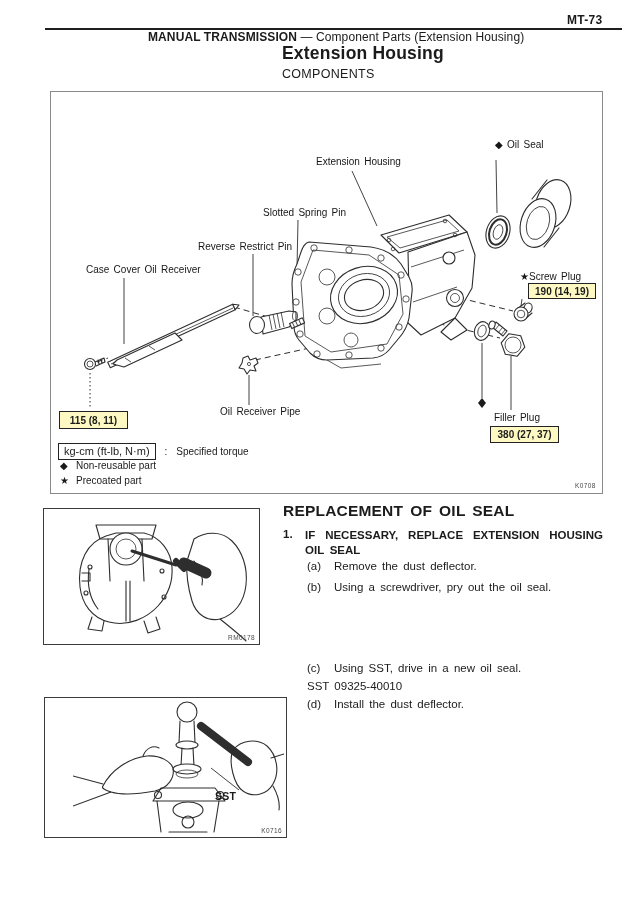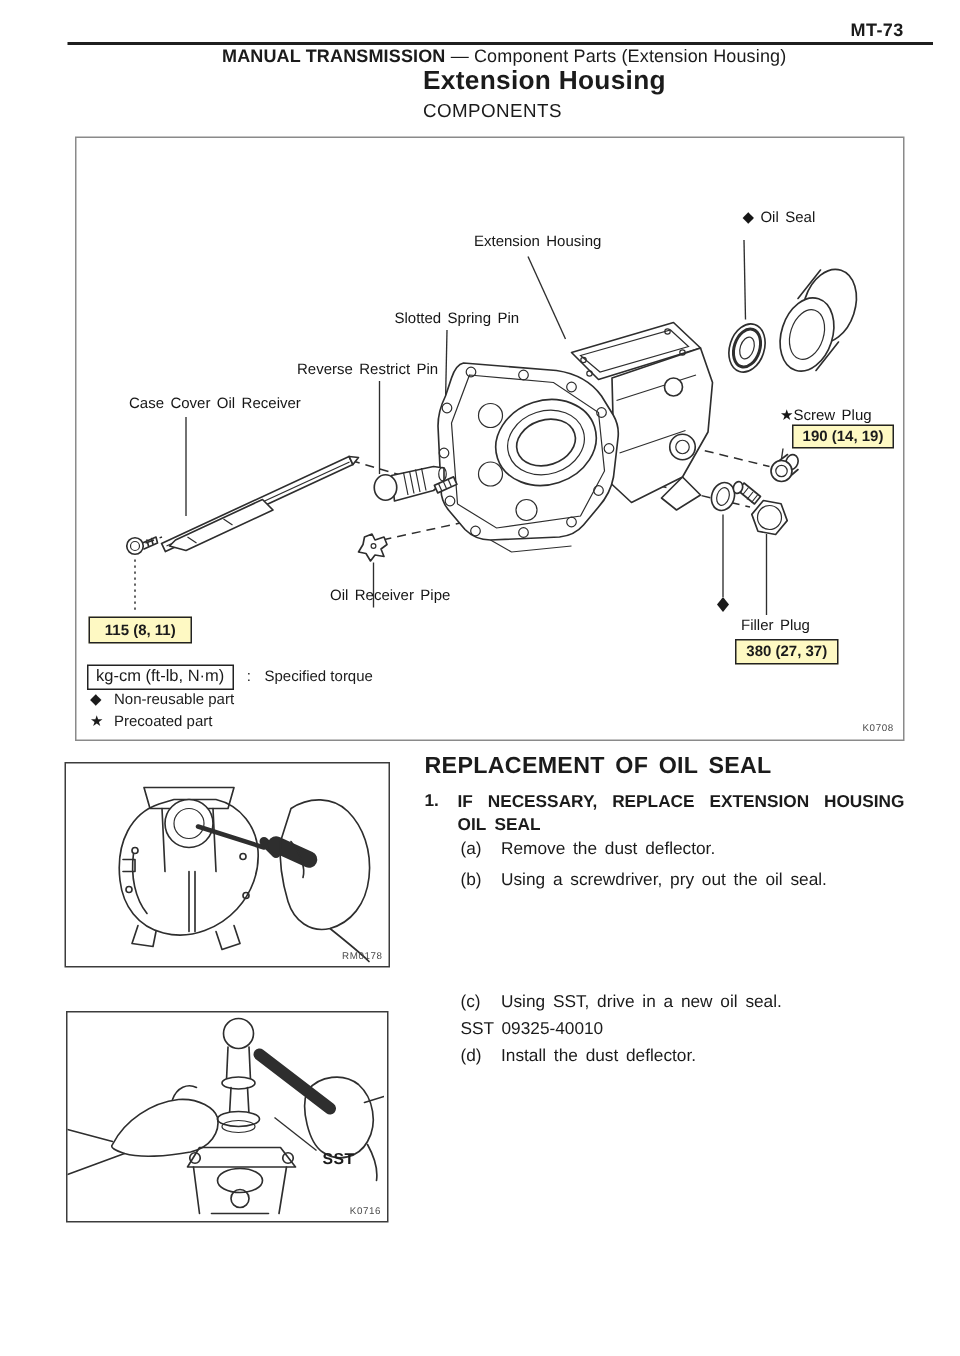--- a/index.html
+++ b/index.html
@@ -25,21 +25,21 @@
         display:flex;align-items:center;justify-content:center;white-space:nowrap;background:#fef9c3;}
   .legend-row{position:absolute;display:flex;align-items:center;font-size:10px;white-space:nowrap;}
   .legend-unitbox{border:1px solid #222;padding:1px 5px 2px 5px;font-size:11px;}
   .legend-colon{margin-left:9px;}
   .legend-desc{margin-left:9px;}
   .legend-sym{display:inline-block;width:16px;font-size:10px;}
   .figcode{position:absolute;font-size:6.5px;color:#4a4a4a;letter-spacing:.4px;}
   
   .figbox{border:1px solid #3c3c3c;background:#fff;}
   .fig1{left:43px;top:508px;width:215px;height:135px;}
-  .fig2{left:44px;top:674px;width:213px;height:139px;}
+  .fig2{left:44px;top:697px;width:213px;height:139px;padding-left:28px;}
   .sst-label{position:absolute;left:170px;top:92px;font-size:10.5px;font-weight:bold;letter-spacing:.3px;}
   
   .proc-heading{left:283px;top:502px;font-size:15.5px;font-weight:bold;letter-spacing:.2px;word-spacing:2.5px;white-space:nowrap;}
   .step-num{left:283px;top:528px;font-size:11.5px;font-weight:bold;}
   .step-title{left:305px;top:528px;width:298px;font-size:11.5px;font-weight:bold;line-height:15px;
               text-align:justify;text-align-last:left;word-spacing:2.5px;}
   .substep-id{position:absolute;font-size:11.5px;}
   .substep-text{position:absolute;font-size:11.5px;word-spacing:2px;white-space:nowrap;}
   .sid{left:307px;} .stx{left:334px;}
   .row-a{top:560px;} .row-b{top:581px;} .row-c{top:662px;} .row-d{top:698px;}
@@ -192,21 +192,21 @@
       <circle class="thin" cx="198" cy="272" r="1.6"></circle>
     </g>
   </svg>
 
   <div class="dlabel" style="left:265px;top:64px;">Extension Housing</div>
   <div class="dlabel" style="left:444px;top:47px;">◆ Oil Seal</div>
   <div class="dlabel" style="left:212px;top:115px;">Slotted Spring Pin</div>
   <div class="dlabel" style="left:147px;top:149px;">Reverse Restrict Pin</div>
   <div class="dlabel" style="left:35px;top:172px;">Case Cover Oil Receiver</div>
   <div class="dlabel" style="left:469px;top:179px;">★Screw Plug</div>
-  <div class="dlabel" style="left:169px;top:300px;">Oil Receiver Pipe</div>
+  <div class="dlabel" style="left:169px;top:314px;">Oil Receiver Pipe</div>
   <div class="dlabel" style="left:443px;top:320px;">Filler Plug</div>
 
   <div class="tbox" style="left:477px;top:191px;width:66px;height:14px;">190 (14, 19)</div>
   <div class="tbox" style="left:8px;top:319px;width:67px;height:16px;">115 (8, 11)</div>
   <div class="tbox" style="left:439px;top:334px;width:67px;height:15px;">380 (27, 37)</div>
 
   <div class="legend-row" style="left:7px;top:351px;">
     <span class="legend-unitbox">kg-cm (ft-lb, N·m)</span>
     <span class="legend-colon">:</span>
     <span class="legend-desc">Specified torque</span>

